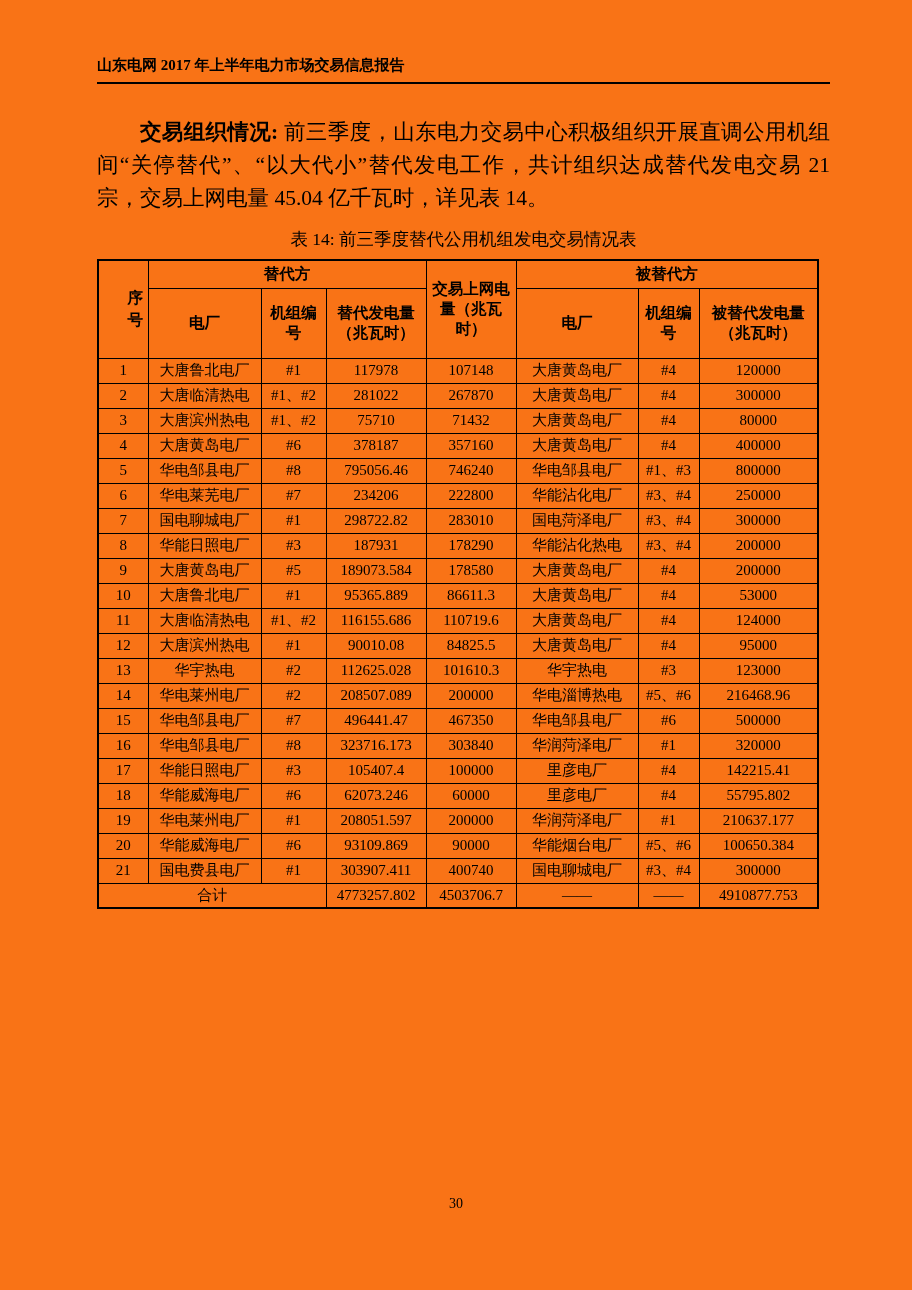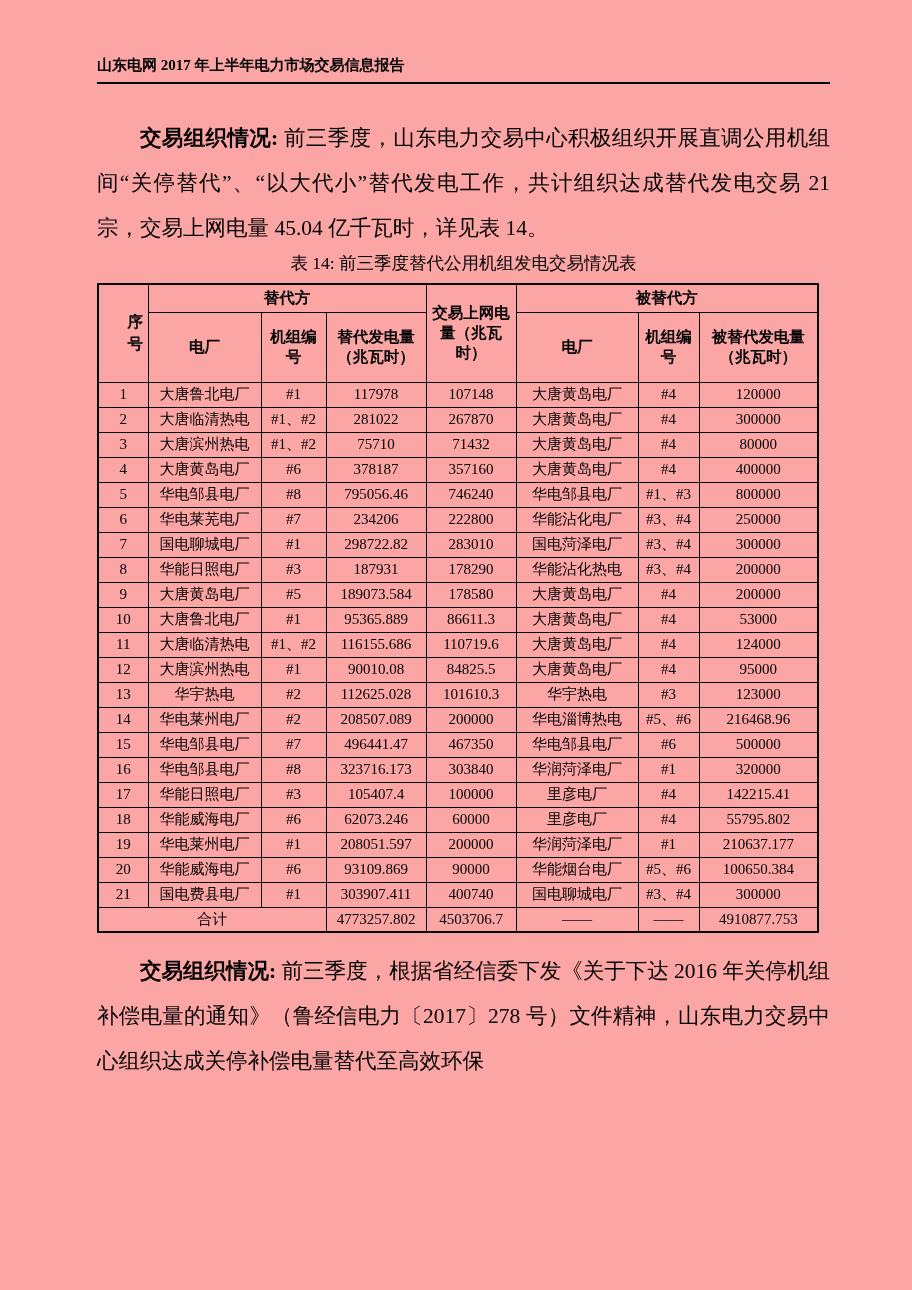--- a/index.html
+++ b/index.html
@@ -1,38 +1,39 @@
 <!DOCTYPE html>
 <html><head>
 <meta charset="utf-8">
 <style>
   html,body { margin:0; padding:0; background:#ffffff; }
   .page {
     position:relative;
     width:912px; height:1290px;
-    background:#fca5a5;
+    background:#f97316;
     color:#000;
     font-family:"Liberation Serif","DejaVu Serif",serif;
     overflow:hidden;
   }
   .running-header {
     position:absolute;
     top:56px; left:97px; width:733px;
     font-size:15px; font-weight:bold;
     padding-bottom:7px;
     border-bottom:2.5px solid #000;
   }
   .content { position:absolute; left:97px; top:100px; width:733px; }
   .para {
     margin:0; margin-top:16px;
-    font-size:21.5px; line-height:45px;
+    font-size:21.5px; line-height:33px;
     text-align:justify; text-indent:43px;
   }
   .para b { font-weight:bold; }
   .table-caption {
+    margin-top:12px;
     text-align:center;
     font-size:17.5px;
   }
   table.subst {
     margin-top:8px;
     width:720px;
     border-collapse:collapse;
     table-layout:fixed;
     border:2px solid #000;
   }
@@ -332,20 +333,18 @@
             <td>4773257.802</td>
             <td>4503706.7</td>
             <td>——</td>
             <td>——</td>
             <td>4910877.753</td>
           </tr>
         </tbody>
     </table>
 
 
-    <p class="para">
-      <b>交易组织情况: </b><span>前三季度，根据省经信委下发《关于下达 2016 年关停机组补偿电量的通知》（鲁经信电力〔2017〕278 号）文件精神，山东电力交易中心组织达成关停补偿电量替代至高效环保</span>
-    </p>
 
   </div>
 
+  <div class="page-footer">30</div>
 
 </div>
 
 </body></html>

